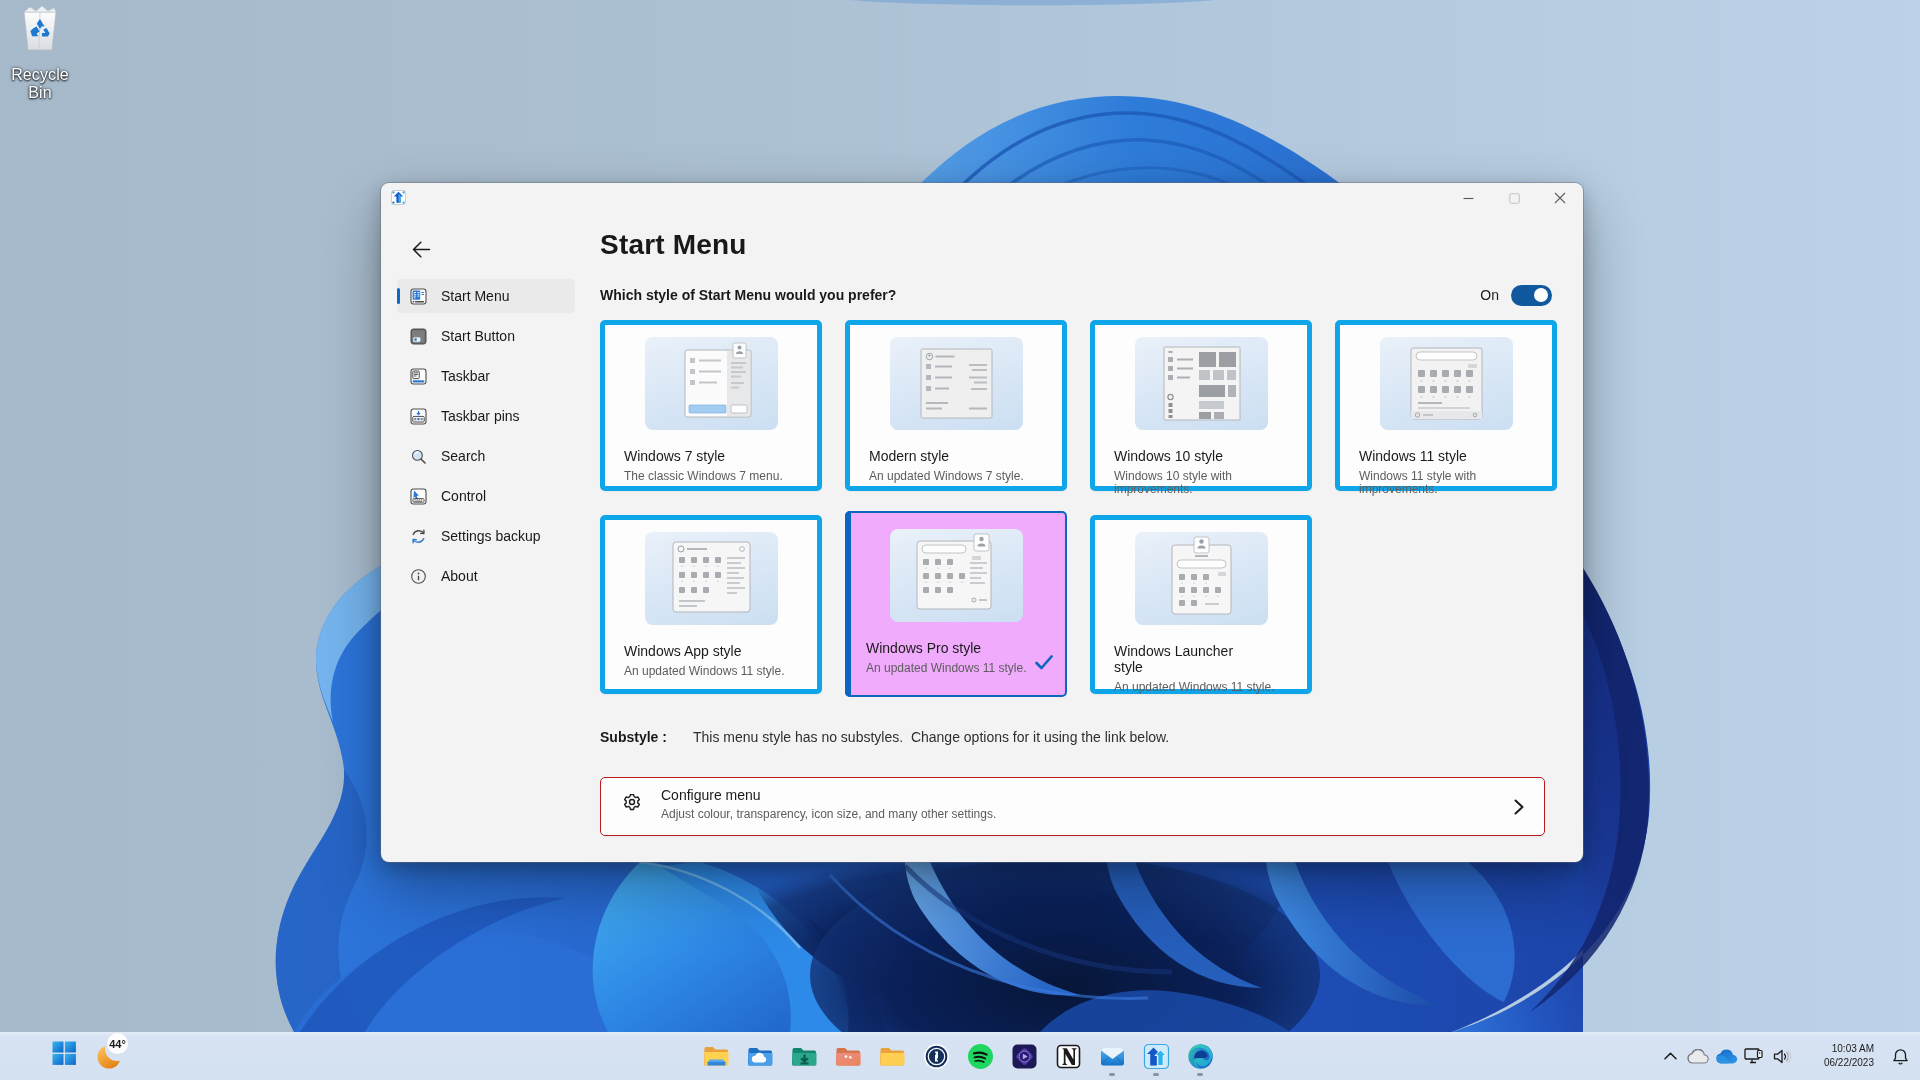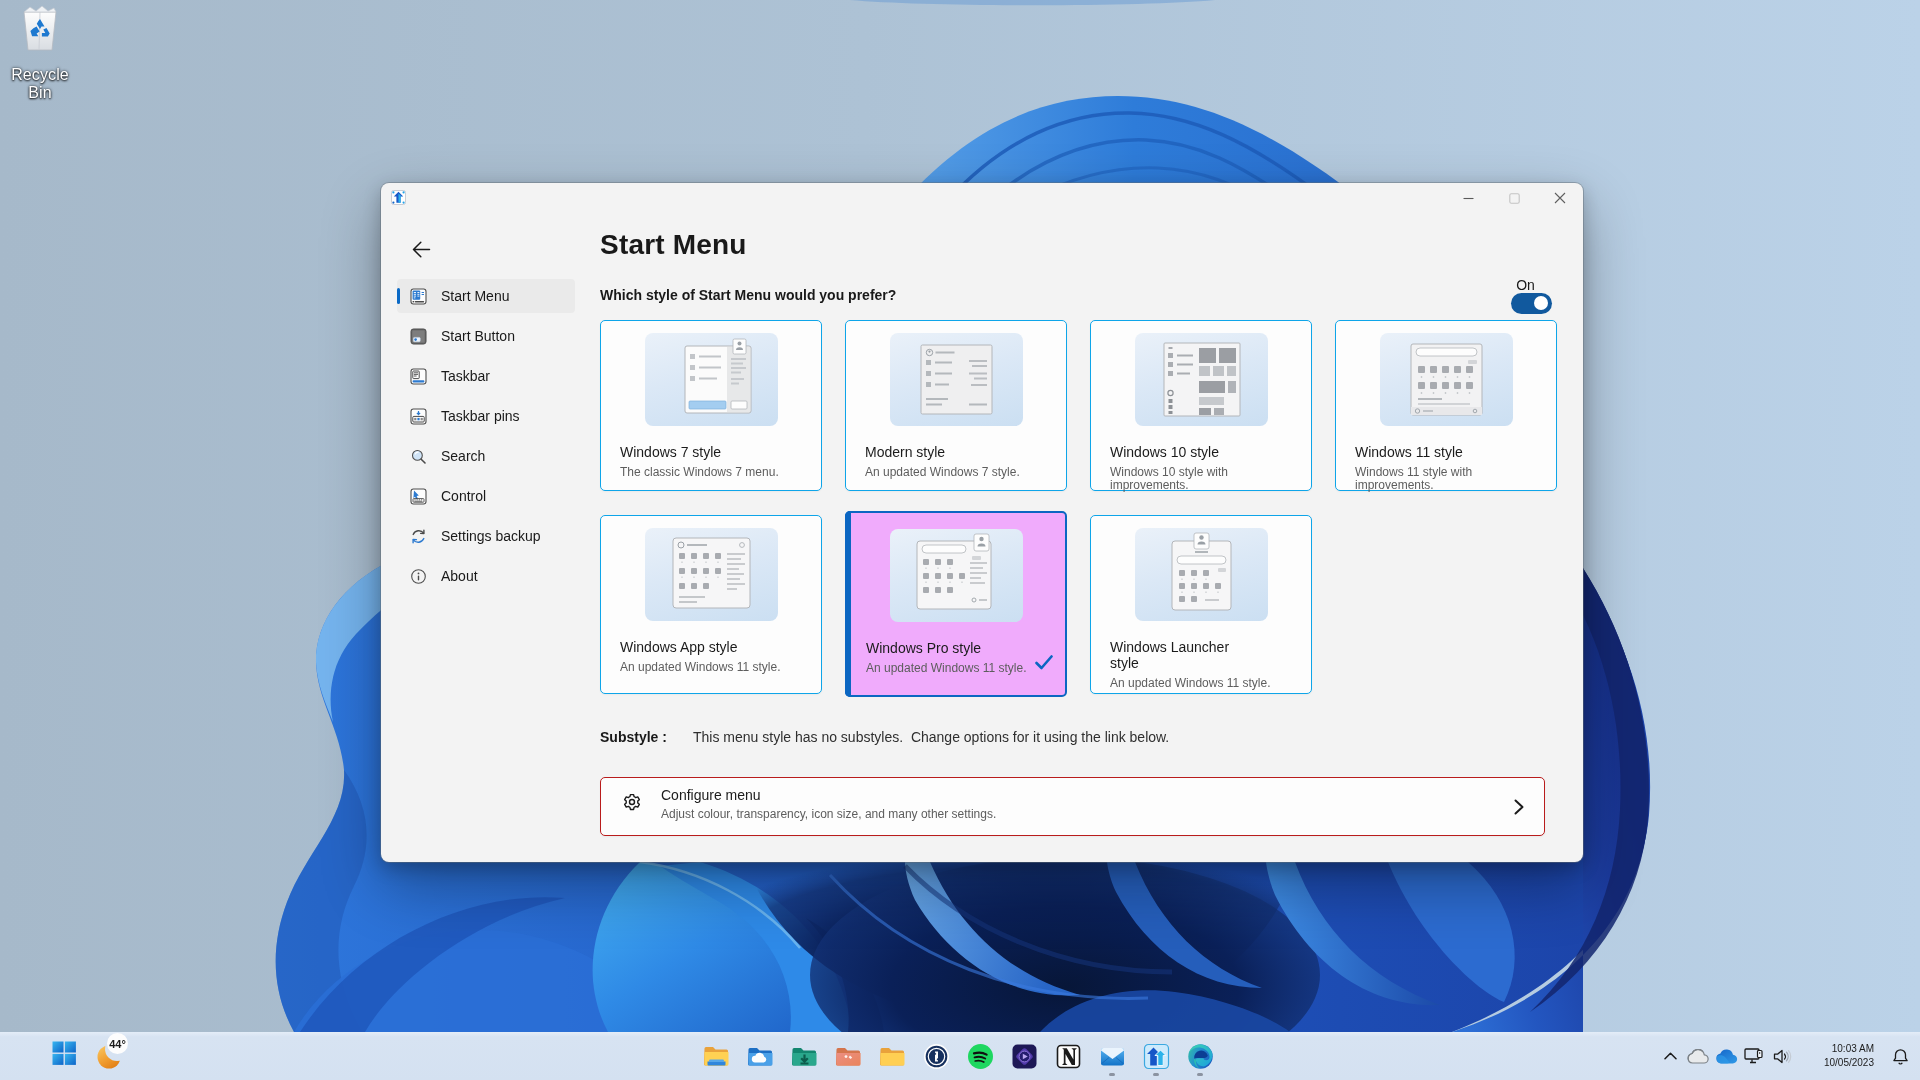--- a/index.html
+++ b/index.html
@@ -34,31 +34,31 @@
       border-radius:2px; background:#0b6ac6; }
   .nav-item .nico { width:17px; height:17px; margin-left:13px; flex:none; }
   .nav-item .nlbl { margin-left:14px; font-size:14px; color:#191919; white-space:nowrap; }
 
   
   .main { position:absolute; left:219px; top:0; width:957px; height:100%; }
   .page-title { position:absolute; left:0; top:46px; font-size:28px; font-weight:700; color:#191919; letter-spacing:.2px; }
   .question-row { position:absolute; left:0; top:101px; width:952px; height:22px;
       display:flex; align-items:center; }
   .question { font-size:14px; font-weight:700; color:#191919; }
-  .toggle-group { margin-left:auto; display:flex; align-items:center;flex-direction:column; }
+  .toggle-group { margin-left:auto; display:flex; align-items:center; }
   .toggle-label { font-size:14px; color:#191919; margin-right:12px; }
   .toggle { position:relative; width:41px; height:21px; border-radius:11px; background:#11599e; }
   .toggle .knob { position:absolute; right:4px; top:3.5px; width:14px; height:14px; border-radius:50%; background:#fff; }
 
   
   .cards-row { position:absolute; left:0; width:957px; }
   .row1 { top:137px; height:171px; }
   .row2 { top:332px; height:179px; }
   .card { position:absolute; top:0; height:100%; width:222px; background:#fdfdfd;
-      border:1px solid #0ea5e9; border-radius:5px; box-shadow:0 1px 2px rgba(0,0,0,.04); }
+      border:5px solid #0ea5e9; border-radius:5px; box-shadow:0 1px 2px rgba(0,0,0,.04); }
   .card.selected { border:2px solid #0b66c2; top:-4px; height:186px; box-shadow:none; background:#f0abfc; }
   .card.selected::before { content:""; position:absolute; left:-2px; top:-2px; bottom:-2px; width:6px;
       background:#0b66c2; border-radius:5px 0 0 5px; }
   .thumb { margin:12px auto 0; width:133px; height:93px; border-radius:8px; overflow:hidden;
       background:linear-gradient(165deg,#eaf1f9 0%,#dbe8f6 45%,#cbdff2 100%); }
   .card.selected .thumb { margin-top:16px; }
   .card-title { margin:18px 0 0 19px; font-size:14px; color:#1b1b1b; line-height:16px; width:150px; }
   .card-sub { margin:6px 0 0 19px; font-size:12px; color:#5d5d5d; line-height:13px; width:172px; }
   .checkmark { position:absolute; right:12px; top:142px; }
 
@@ -794,21 +794,21 @@
     <div class="tray-ico">
       <svg width="19" height="15" viewBox="0 0 19 15">
         <path d="M1.5 5.2 h3 L9 1.5 v12 L4.5 9.8 h-3 z" fill="none" stroke="#1b1b1b" stroke-width="1.3" stroke-linejoin="round"></path>
         <path d="M11.5 5 a4 4 0 0 1 0 5" fill="none" stroke="#1b1b1b" stroke-width="1.2" stroke-linecap="round"></path>
         <path d="M13.5 3.2 a6.5 6.5 0 0 1 0 8.6" fill="none" stroke="#9aa2ac" stroke-width="1.2" stroke-linecap="round"></path>
         <path d="M15.5 1.6 a9 9 0 0 1 0 11.8" fill="none" stroke="#c4cbd4" stroke-width="1.2" stroke-linecap="round"></path>
       </svg>
     </div>
     <div class="tray-clock">
       <div>10:03 AM</div>
-      <div>10/05/2023</div>
+      <div>06/22/2023</div>
     </div>
     <div class="tray-bell">
       <svg width="17" height="17" viewBox="0 0 17 17">
         <path d="M8.5 1.8 a5 5 0 0 1 5 5 v3.4 l1.6 2.4 h-13.2 l1.6 -2.4 v-3.4 a5 5 0 0 1 5 -5 z" fill="none" stroke="#1b1b1b" stroke-width="1.3" stroke-linejoin="round"></path>
         <path d="M6.8 14.8 a1.8 1.8 0 0 0 3.4 0" fill="none" stroke="#1b1b1b" stroke-width="1.2"></path>
       </svg>
     </div>
   </div>
 </div>
 

